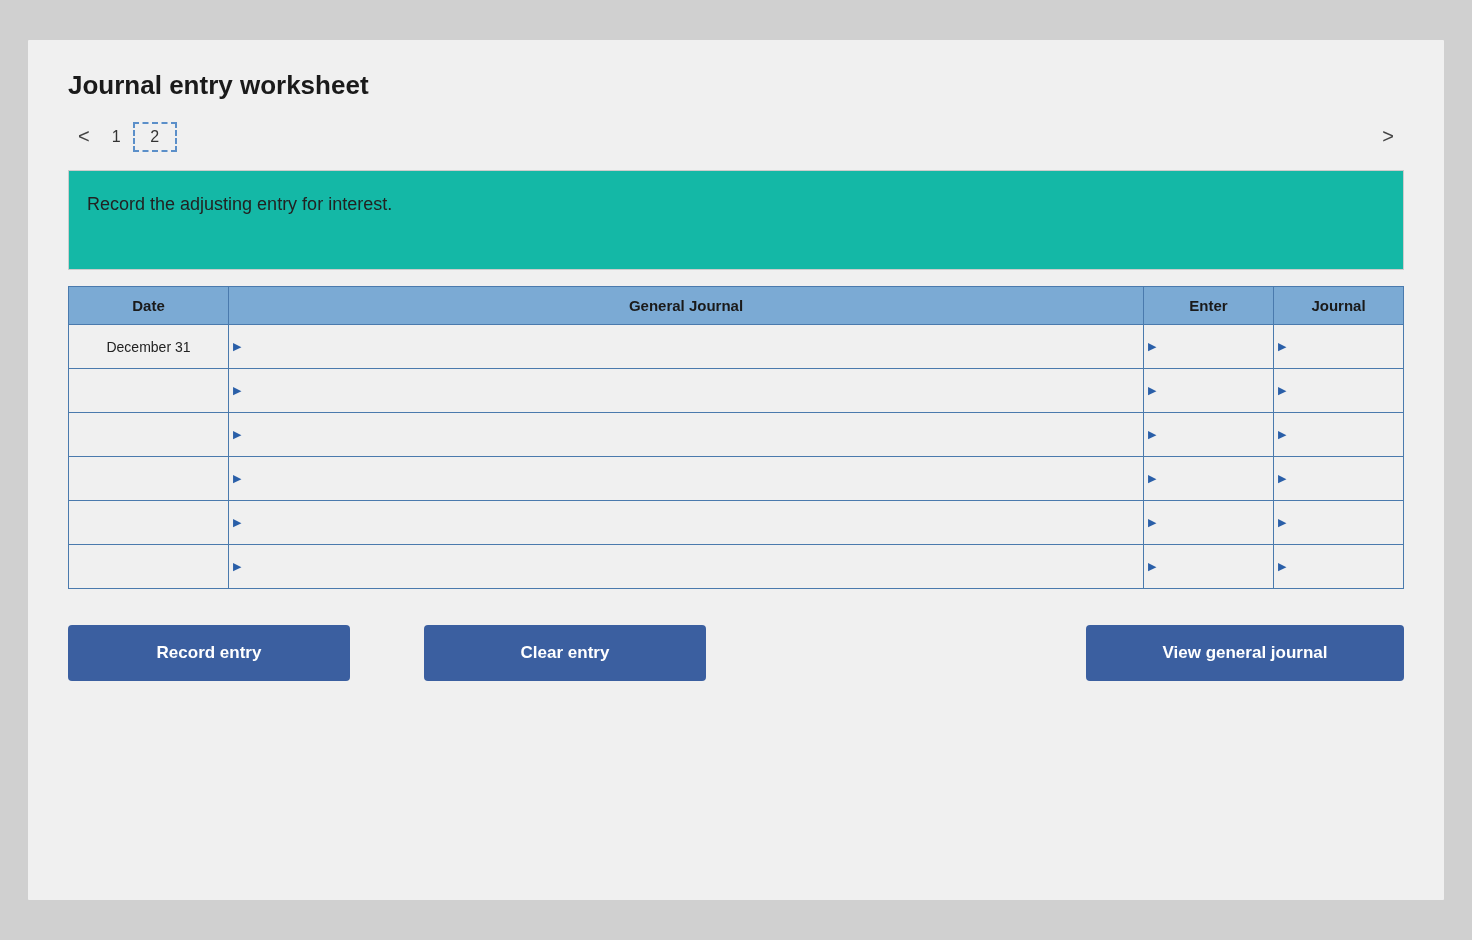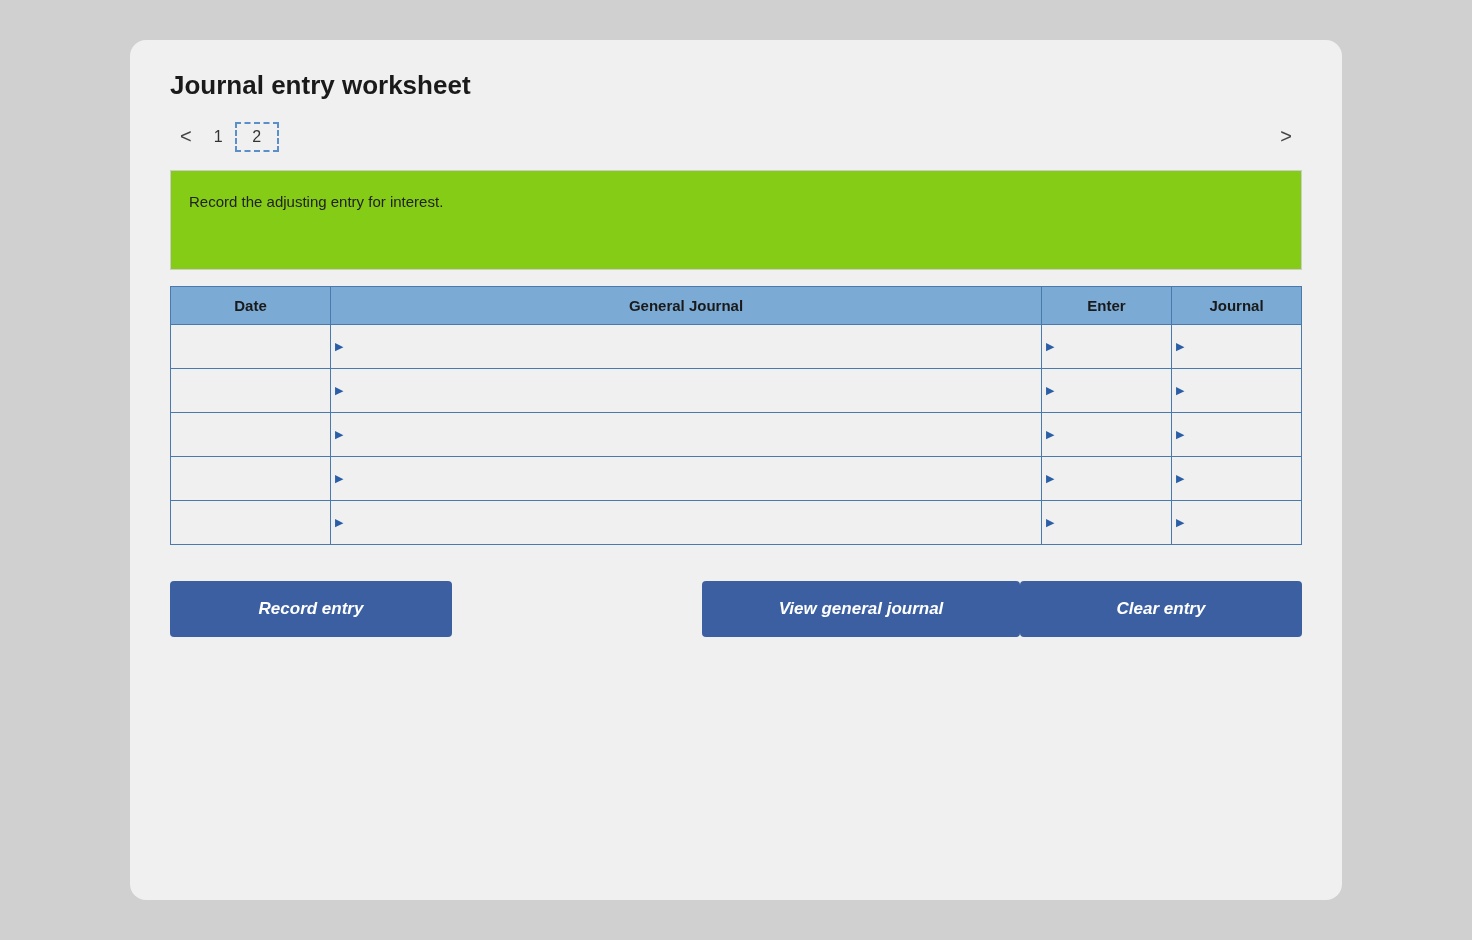--- a/index.html
+++ b/index.html
@@ -12,23 +12,23 @@
       background: #d0d0d0;
       display: flex;
       justify-content: center;
       align-items: center;
       min-height: 100vh;
       font-family: Arial, sans-serif;
     }
 
     .container {
       background: #f0f0f0;
-      border-radius: 16px;
+      border-radius: 1px;
       padding: 30px 40px 40px 40px;
-      width: 1212px;
+      width: 1416px;
       min-height: 860px;
       position: relative;
     }
 
     .page-title {
       font-size: 26px;
       font-weight: bold;
       color: #1a1a1a;
       margin-bottom: 20px;
     }
@@ -63,26 +63,26 @@
       display: inline-block;
       font-size: 16px;
       color: #333;
       border: 2px dashed #5b8fc9;
       padding: 4px 14px;
       min-width: 44px;
       text-align: center;
     }
 
     .instruction-box {
-      background: #84cc16;
+      background: #14b8a6;
       border: 1px solid #ccc;
       padding: 20px 18px;
       margin-bottom: 16px;
       min-height: 100px;
-      font-size: 15px;
+      font-size: 18px;
       color: #222;
       line-height: 1.5;
     }
 
     .note-text {
       color: #c0392b;
       font-size: 14px;
       margin-bottom: 14px;
     }
 
@@ -160,21 +160,20 @@
     .btn {
       padding: 18px 0;
       font-size: 17px;
       font-weight: bold;
       color: #fff;
       background: #3b5fa0;
       border: none;
       border-radius: 4px;
       cursor: pointer;
       text-align: center;
-      font-style: italic;
     }
 
     .btn-record {
       width: 282px;
       margin-right: 74px;
     }
 
     .btn-clear {
       width: 282px;
     }
@@ -205,20 +204,41 @@
   <table class="journal-table">
     <thead>
       <tr>
         <th>Date</th>
         <th>General Journal</th>
         <th>Enter</th>
         <th>Journal</th>
       </tr>
     </thead>
     <tbody id="table-body">
+    <tr>
+          <td class="date-cell">December 31</td>
+          <td class="journal-cell">
+            <div class="cell-input-wrapper">
+              <span class="blue-arrow">▶</span>
+              <input class="cell-input" style="">
+            </div>
+          </td>
+          <td class="debit-cell">
+            <div class="cell-input-wrapper">
+              <span class="blue-arrow">▶</span>
+              <input class="cell-input" style="">
+            </div>
+          </td>
+          <td class="credit-cell">
+            <div class="cell-input-wrapper">
+              <span class="blue-arrow">▶</span>
+              <input class="cell-input" style="">
+            </div>
+          </td>
+        </tr>
         <tr>
           <td class="date-cell"><input class="cell-input" style=""></td>
           <td class="journal-cell">
             <div class="cell-input-wrapper">
               <span class="blue-arrow">▶</span>
               <input class="cell-input" style="">
             </div>
           </td>
           <td class="debit-cell">
             <div class="cell-input-wrapper">
@@ -315,16 +335,16 @@
               <span class="blue-arrow">▶</span>
               <input class="cell-input" style="">
             </div>
           </td>
         </tr>
       </tbody>
   </table>
 
   <div class="buttons-row">
     <button class="btn btn-record">Record entry</button>
+    <button class="btn btn-clear">Clear entry</button>
     <button class="btn btn-view">View general journal</button>
-    <button class="btn btn-clear">Clear entry</button>
   </div>
 </div>
 
 </body></html>

